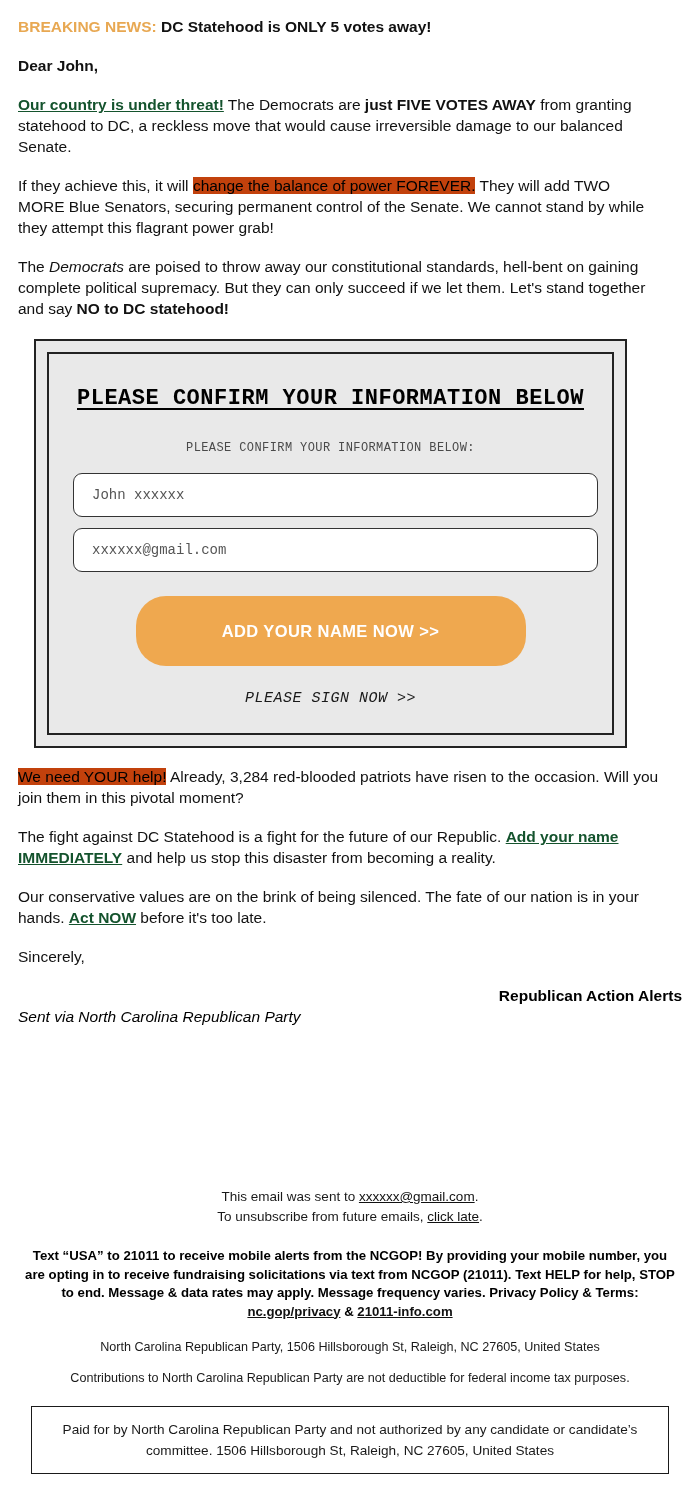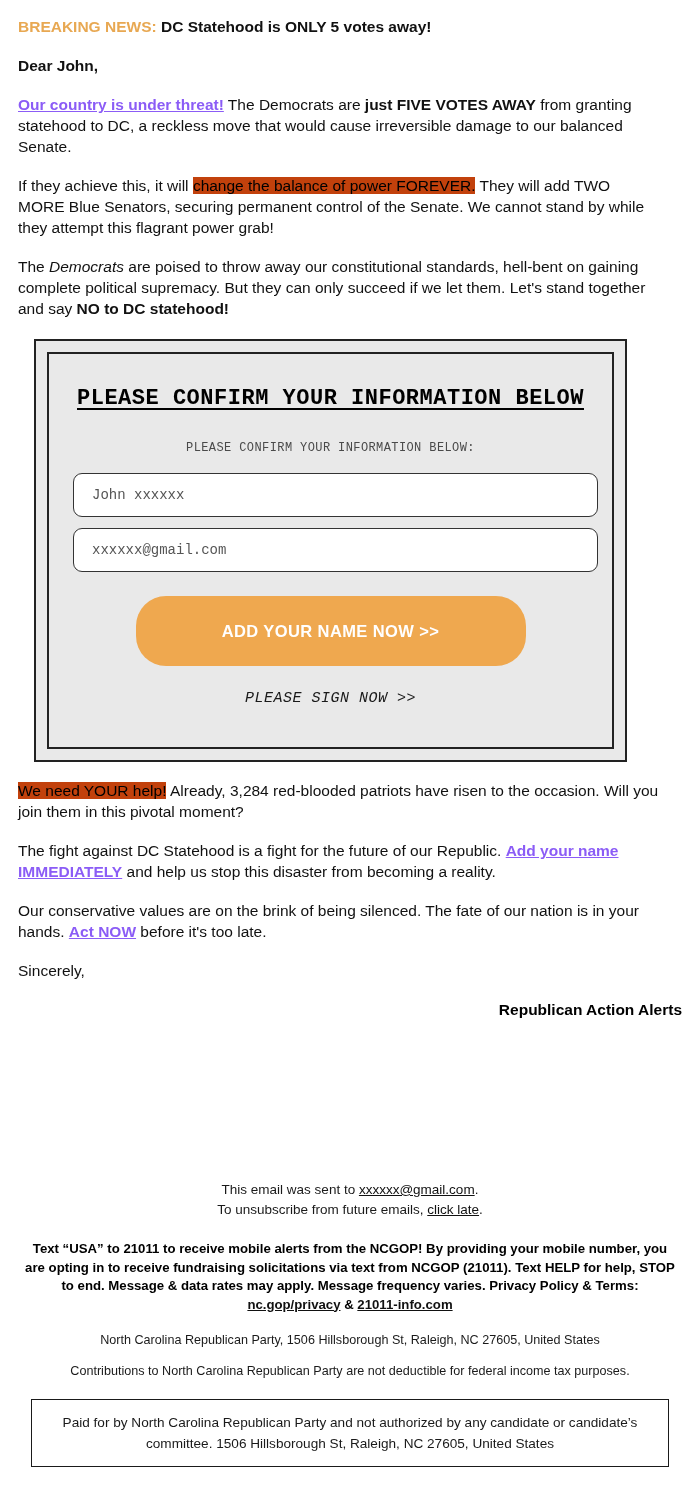--- a/index.html
+++ b/index.html
@@ -31,42 +31,42 @@
   p.para.tight { margin-bottom: 17px; }
 
   .breaking-label {
     color: #e8a852;
     font-weight: bold;
   }
   .b { font-weight: bold; }
   .i { font-style: italic; }
 
   a.link, .link {
-    color: #8b5cf6;
+    color: #14532d;
     font-weight: bold;
     text-decoration: underline;
   }
   .hl {
     background: #c2410c;
     color: #000000;
   }
 
   
   .form-outer {
     margin: 20px 0 0 34px;
     width: 593px;
     box-sizing: border-box;
     border: 2px solid #222222;
     background: #e9e9e9;
     padding: 11px;
   }
   .form-inner {
     border: 2px solid #222222;
     background: #e9e9e9;
-    padding: 26px 24px 40px 24px;
+    padding: 26px 24px 26px 24px;
     box-sizing: border-box;
   }
   .form-title {
     font-family: "Liberation Mono", "DejaVu Sans Mono", monospace;
     font-size: 22px;
     font-weight: bold;
     letter-spacing: 0.5px;
     text-align: center;
     text-decoration: underline;
     text-underline-offset: 4px;
@@ -235,20 +235,21 @@
   </p>
 
   <p class="para">
     <span>Our conservative values are on the brink of being silenced. The fate of our nation is in your hands. </span><a href="#" class="link">Act NOW</a><span> before it's too late.</span>
   </p>
 
   <p class="para">Sincerely,</p>
 
   <div>
     <div class="signoff-name">Republican Action Alerts</div>
+    <div class="signoff-via">Sent via North Carolina Republican Party</div>
   </div>
 
 </div>
 
 <div class="footer">
 
   <div class="footer-line">
     <span>This email was sent to </span><a href="#" class="footer-link">xxxxxx@gmail.com</a><span>.</span>
   </div>
 

